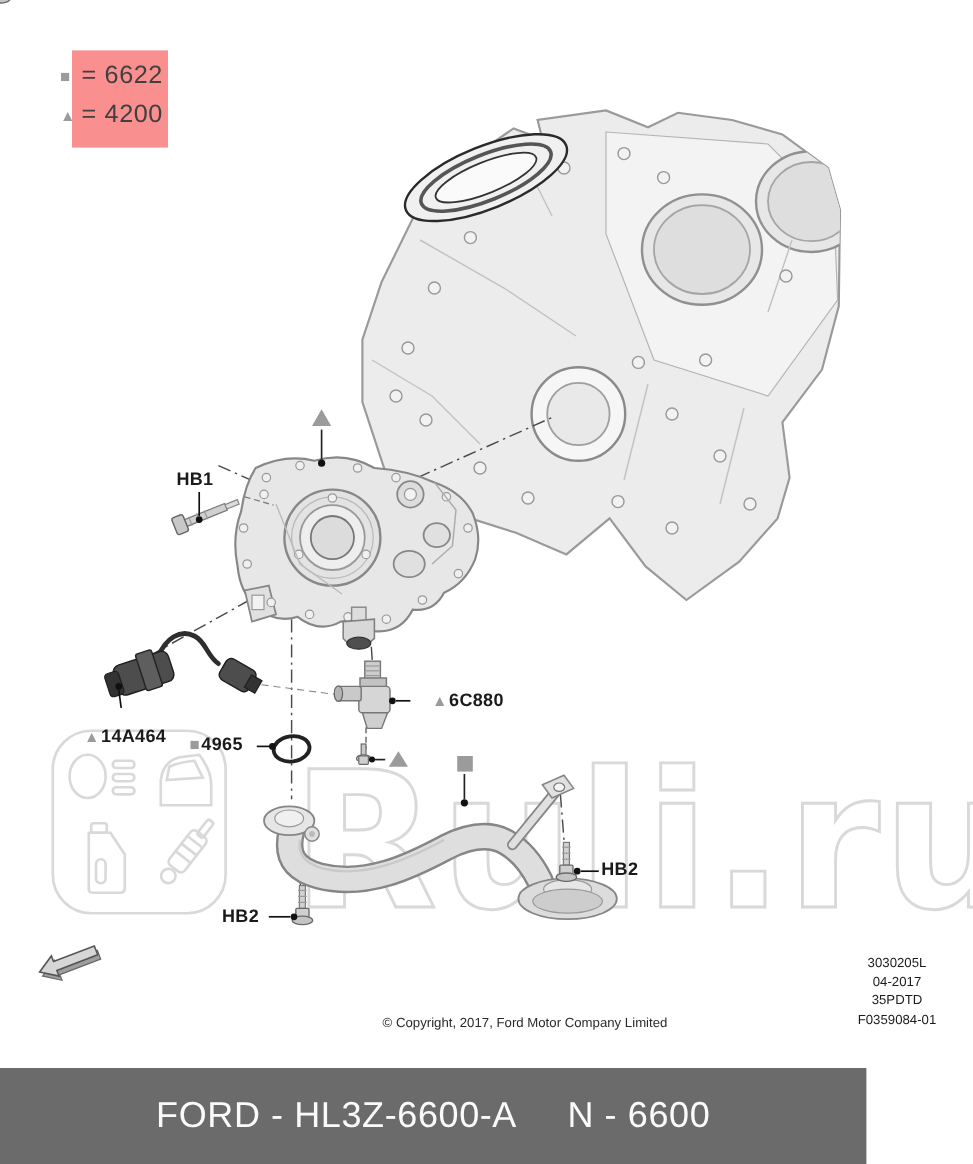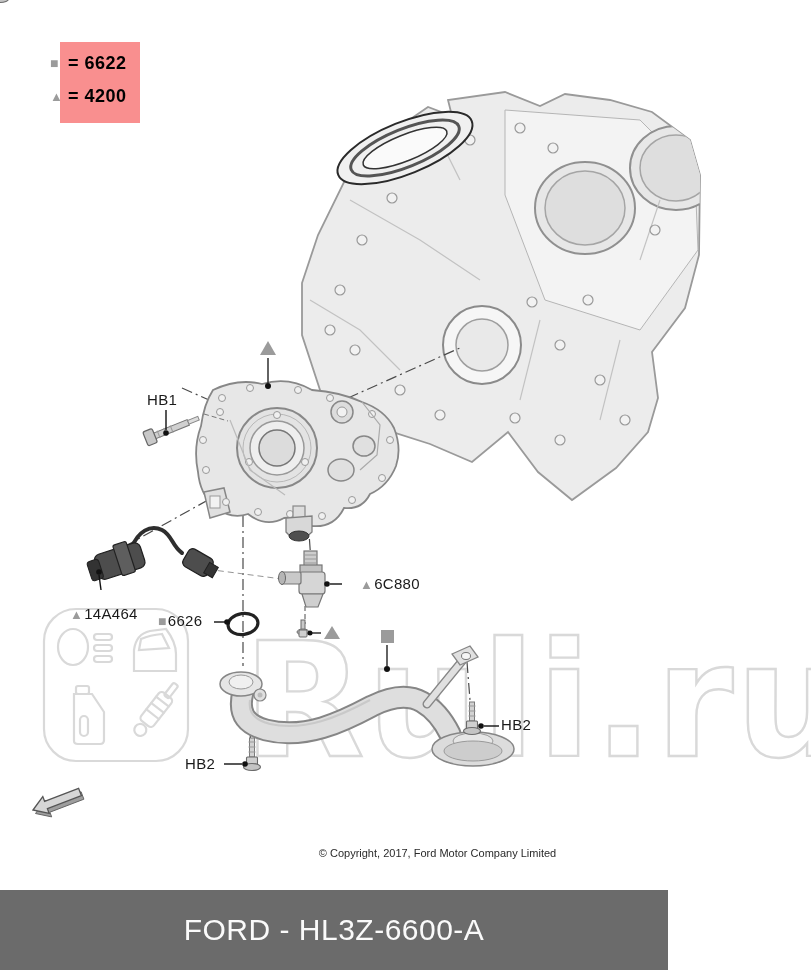--- a/index.html
+++ b/index.html
@@ -5,35 +5,35 @@
   html,body{margin:0;padding:0;background:#fff;}
   #page{position:relative;width:811px;height:970px;background:#ffffff;overflow:hidden;
         font-family:"Liberation Sans", sans-serif;}
   svg{position:absolute;left:0;top:0;}
 
   
   .legend{position:absolute;left:60px;top:42px;width:80px;height:81px;background:#f98f8f;}
   .legend-row{display:flex;align-items:center;height:24px;margin-top:9px;}
   .legend-row .mk{display:inline-block;width:18px;margin-left:-10px;color:#9b9b9b;
                   font-size:13px;line-height:13px;text-align:left;}
-  .legend-row .lb{color:#000000;font-size:18px;font-weight:bold;letter-spacing:.5px;}
+  .legend-row .lb{color:#404040;font-size:21px;font-weight:normal;letter-spacing:.5px;}
 
   
-  .callout{position:absolute;font-size:15px;font-weight:normal;color:#1a1a1a;
+  .callout{position:absolute;font-size:15px;font-weight:bold;color:#1a1a1a;
            letter-spacing:.3px;white-space:nowrap;}
   .callout .mk{color:#9b9b9b;font-size:13px;margin-right:1px;}
 
   
   .doc-info{position:absolute;left:695px;top:796px;width:105px;text-align:center;
             font-size:11px;line-height:15.5px;color:#1c1c1c;}
   .copyright{position:absolute;left:0;top:847px;width:811px;text-align:center;
              font-size:11px;color:#2a2a2a;padding-left:32px;}
 
   
-  .footer{position:absolute;left:0;top:890px;width:668px;height:80px;background:#6b6b6b;
+  .footer{position:absolute;left:0;top:890px;width:722px;height:80px;background:#6b6b6b;
           display:flex;align-items:center;justify-content:center;gap:42px;}
   .footer span{color:#fafafa;font-size:30px;letter-spacing:.5px;}
 </style>
 </head>
 <body>
 
 <div id="page">
 
 <svg width="811" height="970" viewBox="0 0 811 970">
 
@@ -285,31 +285,38 @@
     </div>
   </div>
 
   <div class="callout" style="left:147px;top:391px">
     <span>HB1</span>
   </div>
   <div class="callout" style="left:70px;top:605px">
     <span class="mk">▲</span><span>14A464</span>
   </div>
   <div class="callout" style="left:158px;top:612px">
-    <span class="mk" style="font-size:14px">■</span><span>6626</span>
+    <span class="mk" style="font-size:14px">■</span><span>4965</span>
   </div>
   <div class="callout" style="left:360px;top:575px">
     <span class="mk">▲</span><span>6C880</span>
   </div>
   <div class="callout" style="left:185px;top:755px">
     <span>HB2</span>
   </div>
   <div class="callout" style="left:501px;top:716px">
     <span>HB2</span>
   </div>
 
+  <div class="doc-info">
+    <div>3030205L</div>
+    <div>04-2017</div>
+    <div>35PDTD</div>
+    <div>F0359084-01</div>
+  </div>
   <div class="copyright">© Copyright, 2017, Ford Motor Company Limited</div>
 
   <div class="footer">
     <span>FORD - HL3Z-6600-A</span>
+    <span>N - 6600</span>
   </div>
 
 </div>
 
 </body></html>

